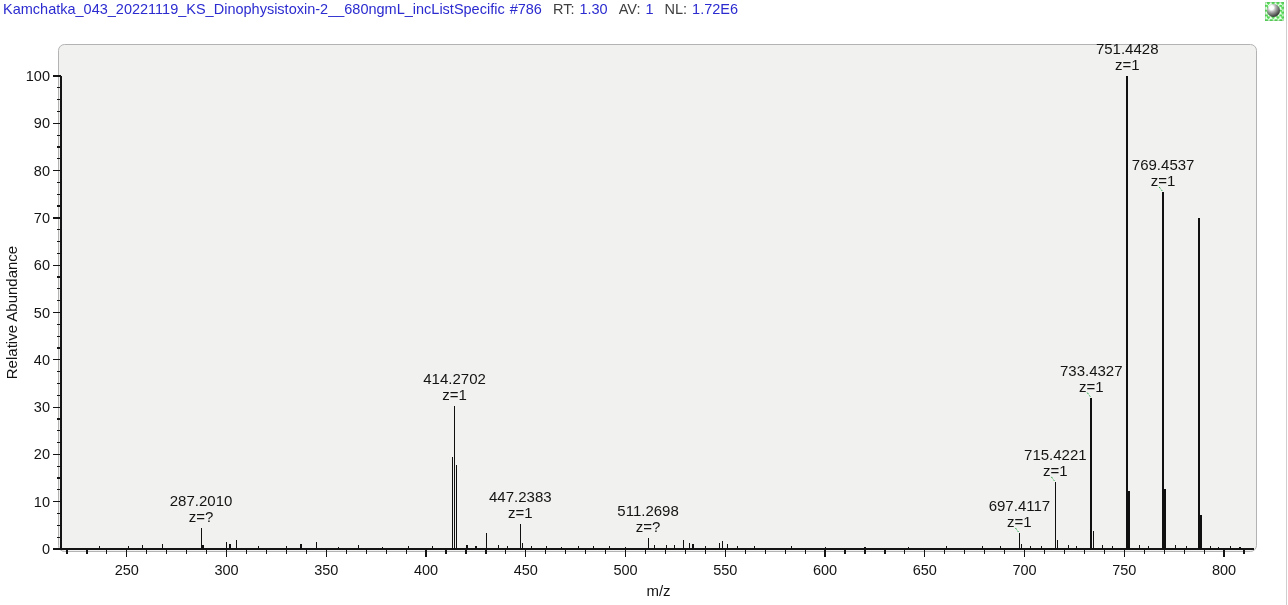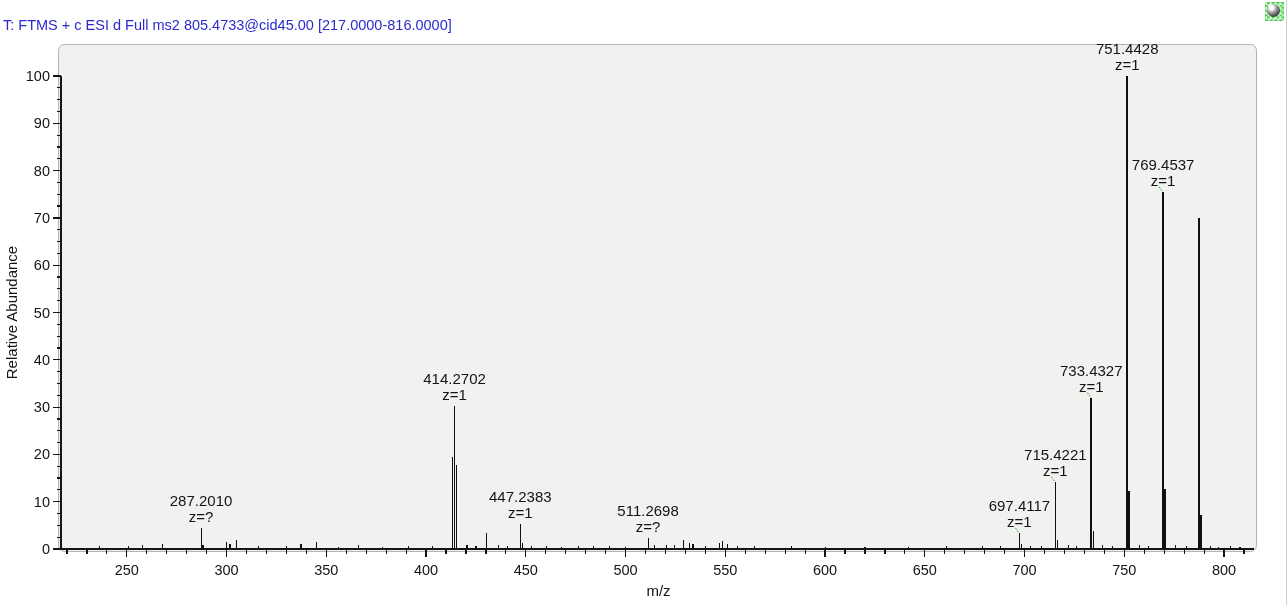--- a/index.html
+++ b/index.html
@@ -29,22 +29,22 @@
   svg text{font-family:"Liberation Sans",sans-serif;fill:#141414;}
   .ticklab{font-size:14.5px;}
   .axistitle{font-size:15px;}
   .peaklab{font-size:15px;}
 </style>
 </head>
 <body>
 
 <div class="screen">
 
-
-  <div class="hdr h2 blue">T: FTMS + c ESI d Full ms2 805.4733@cid45.00 [217.0000-816.0000]</div>
+  <div class="hdr h1"><span class="blue">Kamchatka_043_20221119_KS_Dinophysistoxin-2__680ngmL_incListSpecific</span><span class="blue" style="margin-left:5px">#786</span><span class="glabel seg">RT:</span><span class="blue val">1.30</span><span class="glabel seg">AV:</span><span class="blue val">1</span><span class="glabel seg">NL:</span><span class="blue val">1.72E6</span></div>
+
 
   <div class="pin">
       <span class="ball"></span>
     </div>
 
   <svg id="spectrum-svg" width="1288" height="605" viewBox="0 0 1288 605">
       <rect x="58.5" y="44.5" width="1198" height="507" rx="6" fill="#f1f1ef" stroke="#b3b3b3" stroke-width="1"></rect>
       <line x1="1286.5" y1="0" x2="1286.5" y2="605" stroke="#cfcfcf"></line>
       <g stroke="#141414" stroke-width="1.2" shape-rendering="crispEdges">
         <line x1="61" y1="76" x2="61" y2="549"></line>

